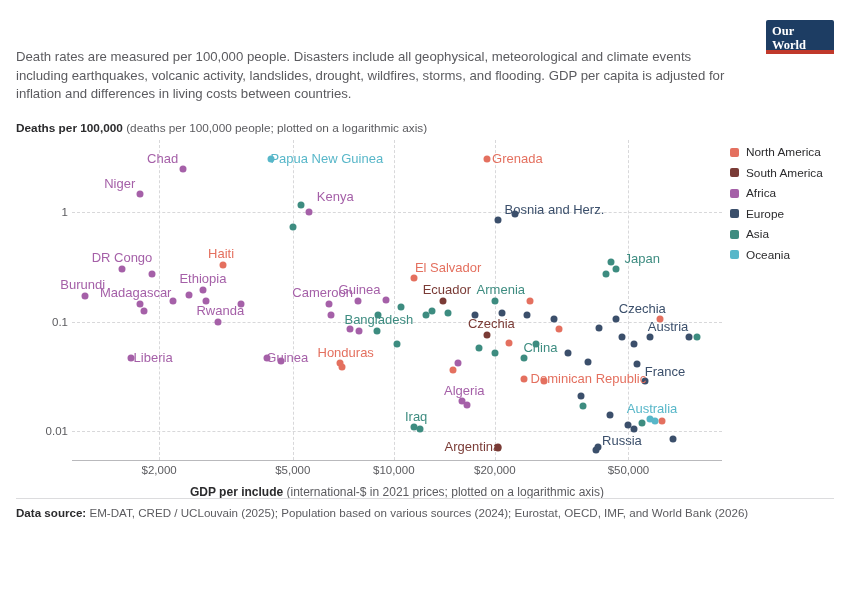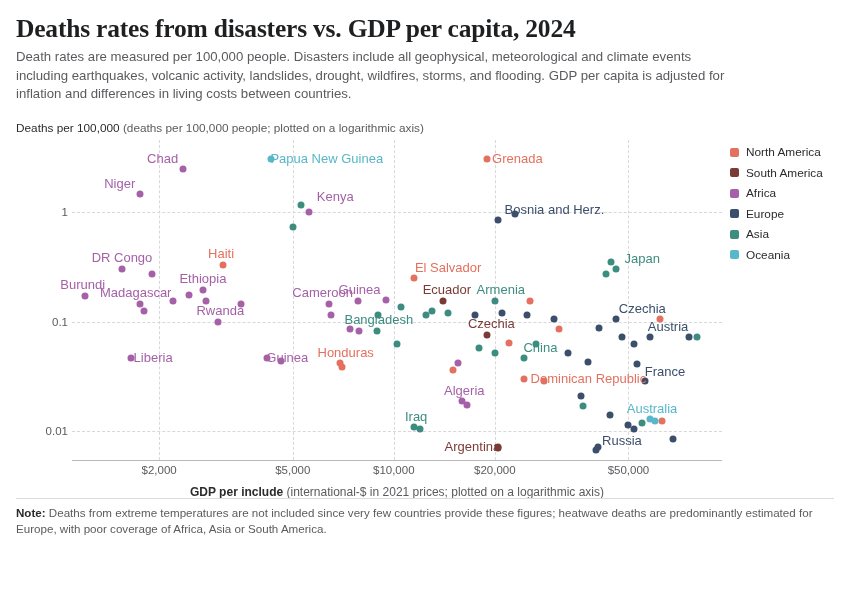--- a/index.html
+++ b/index.html
@@ -27,21 +27,21 @@
     background:#1d3d63;color:#fff;border-radius:2px;
     font-family:"Liberation Serif", serif;
     font-size:12.5px;font-weight:700;line-height:14px;
     padding:4px 6px 0 6px;box-sizing:border-box;
   }
   .owid-logo .bar{position:absolute;left:0;right:0;bottom:0;height:4px;background:#c0392b;}
 
   .axis-note{
     position:absolute;left:16px;top:121px;font-size:11.8px;color:#2b2b2d;
   }
-  .axis-note b{font-weight:400;text-align:center;}
+  .axis-note b{font-weight:700;text-align:center;}
   .axis-note span{color:#5b5b5f;font-weight:400;text-align:center;}
 
   
   .plot{
     position:absolute;left:72px;top:140px;width:650px;height:320px;
   }
   .gridline{position:absolute;left:0;width:100%;height:0;border-top:1px dashed #d8d8da;}
   .vgridline{position:absolute;top:0;height:100%;width:0;border-left:1px dashed #d8d8da;}
   .axis-left-label{
     position:absolute;right:654px;font-size:11.5px;color:#5b5b5f;transform:translateY(-50%);
@@ -79,23 +79,27 @@
   .foot-line b{color:#2b2b2d;font-weight:700;}
   .foot-src{margin-bottom:4px;}
   .foot-note{margin-bottom:4px;}
   .foot-url{font-size:11.6px;color:#5b5b5f;margin-top:5px;}
 </style>
 </head>
 <body>
 
 <div class="page">
 
-  <div class="title">Deaths rates from disasters vs. GDP per capita, 2024</div>
   <div class="subtitle">Death rates are measured per 100,000 people. Disasters include all geophysical, meteorological and climate events including earthquakes, volcanic activity, landslides, drought, wildfires, storms, and flooding. GDP per capita is adjusted for inflation and differences in living costs between countries.</div>
 
+  <div class="owid-logo">
+    <div>Our World</div>
+    <div>in Data</div>
+    <div class="bar"></div>
+  </div>
 
   <div class="axis-note">
     <b>Deaths per 100,000</b><span> (deaths per 100,000 people; plotted on a logarithmic axis)</span>
   </div>
 
   <div class="plot" id="plot">
     <div class="baseline"></div>
     <div class="xaxis-title">
       <b>GDP per include</b><span> (international-$ in 2021 prices; plotted on a logarithmic axis)</span>
     </div>
@@ -263,18 +267,18 @@
         <div class="legend-text">Asia</div>
       </div>
       <div class="legend-row">
         <div class="legend-swatch" style="background: rgb(88, 183, 201);"></div>
         <div class="legend-text">Oceania</div>
       </div>
     </div>
 
   <div class="foot-sep"></div>
   <div class="footer">
-    <div class="foot-line foot-note">
-      <b>Note:</b><span> Deaths from extreme temperatures are not included since very few countries provide these figures; heatwave deaths are predominantly estimated for Europe, with poor coverage of Africa, Asia or South America.</span>
+    <div class="foot-line foot-src">
+      <b>Data source:</b><span> EM-DAT, CRED / UCLouvain (2025); Population based on various sources (2024); Eurostat, OECD, IMF, and World Bank (2026)</span>
     </div>
   </div>
 
 </div>
 
 </body></html>

